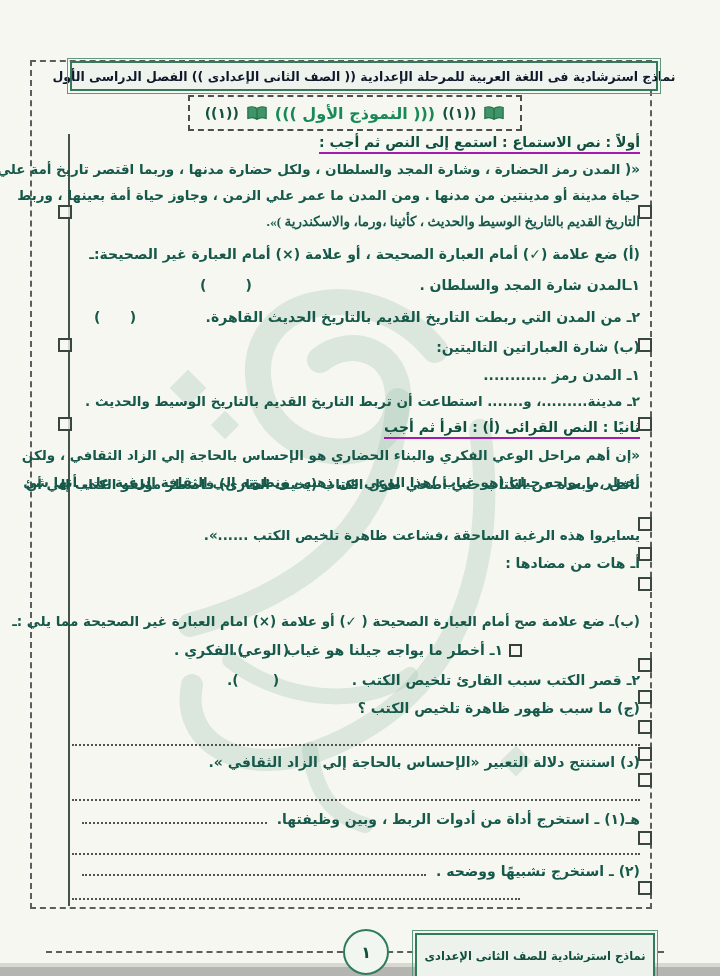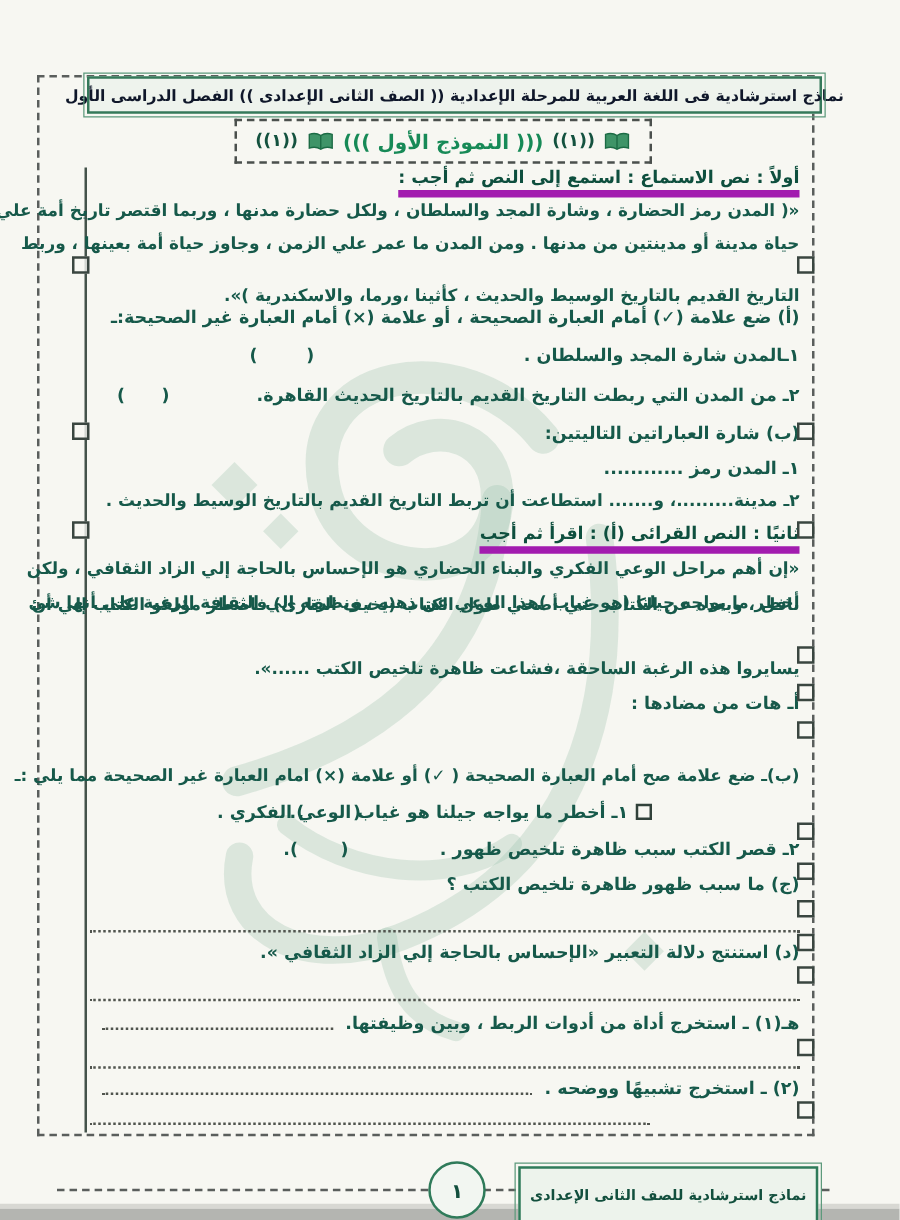--- a/index.html
+++ b/index.html
@@ -29,21 +29,21 @@
   }
   .model-marker{font-size:14px;font-weight:bold;color:#14523f;}
   .model-title{font-size:16px;font-weight:bold;color:#178a57;}
   .book-icon{flex:0 0 auto;}
   
   .watermark{position:absolute;left:80px;top:280px;z-index:0;opacity:0.9;}
   
   .content{position:absolute;left:72px;right:80px;top:0;bottom:0;z-index:2;color:#16594a;font-weight:bold;}
   .ln{position:absolute;right:0;white-space:nowrap;font-size:14px;letter-spacing:-0.2px;}
   .t13{font-size:13.5px;}
-  .heading{color:#0e4f3e;border-bottom:6px solid #a21caf;padding-bottom:2px;display:inline-block;}
+  .heading{color:#0e4f3e;border-bottom:2px solid #a21caf;padding-bottom:2px;display:inline-block;}
   .ans{white-space:pre;position:absolute;font-size:14px;font-weight:bold;color:#16594a;}
   .dots-line{position:absolute;left:0;right:0;height:0;border-bottom:2.5px dotted #50544e;}
   .flexline{display:flex;align-items:flex-end;left:0;}
   .fill-dots{flex:1;border-bottom:2.5px dotted #50544e;margin:0 10px 3px 10px;min-width:30px;}
   .sq{display:inline-block;width:13px;height:13px;border:2px solid #31413a;box-sizing:border-box;background:transparent;}
   .inline-sq{margin-left:6px;vertical-align:-2px;}
   .msq{position:absolute;width:14px;height:14px;border:2px solid #3a4640;box-sizing:border-box;z-index:3;background:#f7f7f2cc;}
   
   .footer-dash{position:absolute;left:46px;right:56px;top:951px;height:0;border-top:2px dashed #5a5e5c;}
   .f-box-r{
@@ -104,21 +104,21 @@
     <span class="model-marker">((١))</span>
   </div>
 
   <div class="content">
 
     <div class="ln" style="top:134px;">
       <span class="heading">أولاً : نص الاستماع :  استمع إلى النص ثم أجب :</span>
     </div>
     <div class="ln t13" style="top:161px;">«( المدن رمز الحضارة ، وشارة المجد والسلطان ، ولكل حضارة مدنها ، وربما اقتصر تاريخ أمة علي</div>
     <div class="ln t13" style="top:187px;">حياة مدينة أو مدينتين من مدنها . ومن المدن ما عمر علي الزمن ، وجاوز حياة أمة بعينها ، وربط</div>
-    <div class="ln t13" style="top:229px;">التاريخ القديم بالتاريخ الوسيط والحديث ، كأثينا ،ورما، والاسكندرية )».</div>
+    <div class="ln t13" style="top:213px;font-family:Liberation Serif, serif;">التاريخ القديم بالتاريخ الوسيط والحديث ، كأثينا ،ورما، والاسكندرية )».</div>
 
     <div class="ln" style="top:246px;">(أ)  ضع علامة (✓) أمام العبارة الصحيحة ، أو علامة (×) أمام العبارة غير الصحيحة:ـ</div>
 
     <div class="ln" style="top:277px;">
       <span>١ـالمدن شارة المجد والسلطان .</span>
     </div>
     <span class="ans" style="top:277px;left:128px;">(        )</span>
 
     <div class="ln" style="top:309px;">
       <span>٢ـ من المدن التي ربطت التاريخ القديم بالتاريخ الحديث القاهرة.</span>
@@ -140,21 +140,21 @@
     <div class="ln" style="top:555px;">أـ هات من مضادها :</div>
 
     <div class="ln t13" style="top:613px;">(ب)ـ ضع علامة صح أمام العبارة الصحيحة ( ✓) أو علامة (×) امام العبارة غير الصحيحة مما يلي :ـ</div>
 
     <div class="ln" style="top:642px;right:118px;">
       <span class="sq inline-sq"></span><span>١ـ أخطر ما يواجه جيلنا هو غياب الوعي الفكري .</span>
     </div>
     <span class="ans" style="top:642px;left:160px;">(        ).</span>
 
     <div class="ln" style="top:672px;">
-      <span>٢ـ قصر الكتب سبب ظاهرة تلخيص ظهور .</span>
+      <span>٢ـ قصر الكتب سبب القارئ تلخيص الكتب .</span>
     </div>
     <span class="ans" style="top:672px;left:155px;">(       ).</span>
 
     <div class="ln" style="top:700px;">(ج) ما سبب ظهور ظاهرة تلخيص الكتب ؟</div>
     <div class="dots-line" style="top:744px;"></div>
 
     <div class="ln" style="top:754px;">(د) استنتج دلالة التعبير «الإحساس بالحاجة إلي الزاد الثقافي ».</div>
     <div class="dots-line" style="top:799px;"></div>
 
     <div class="ln flexline" style="top:811px;">

